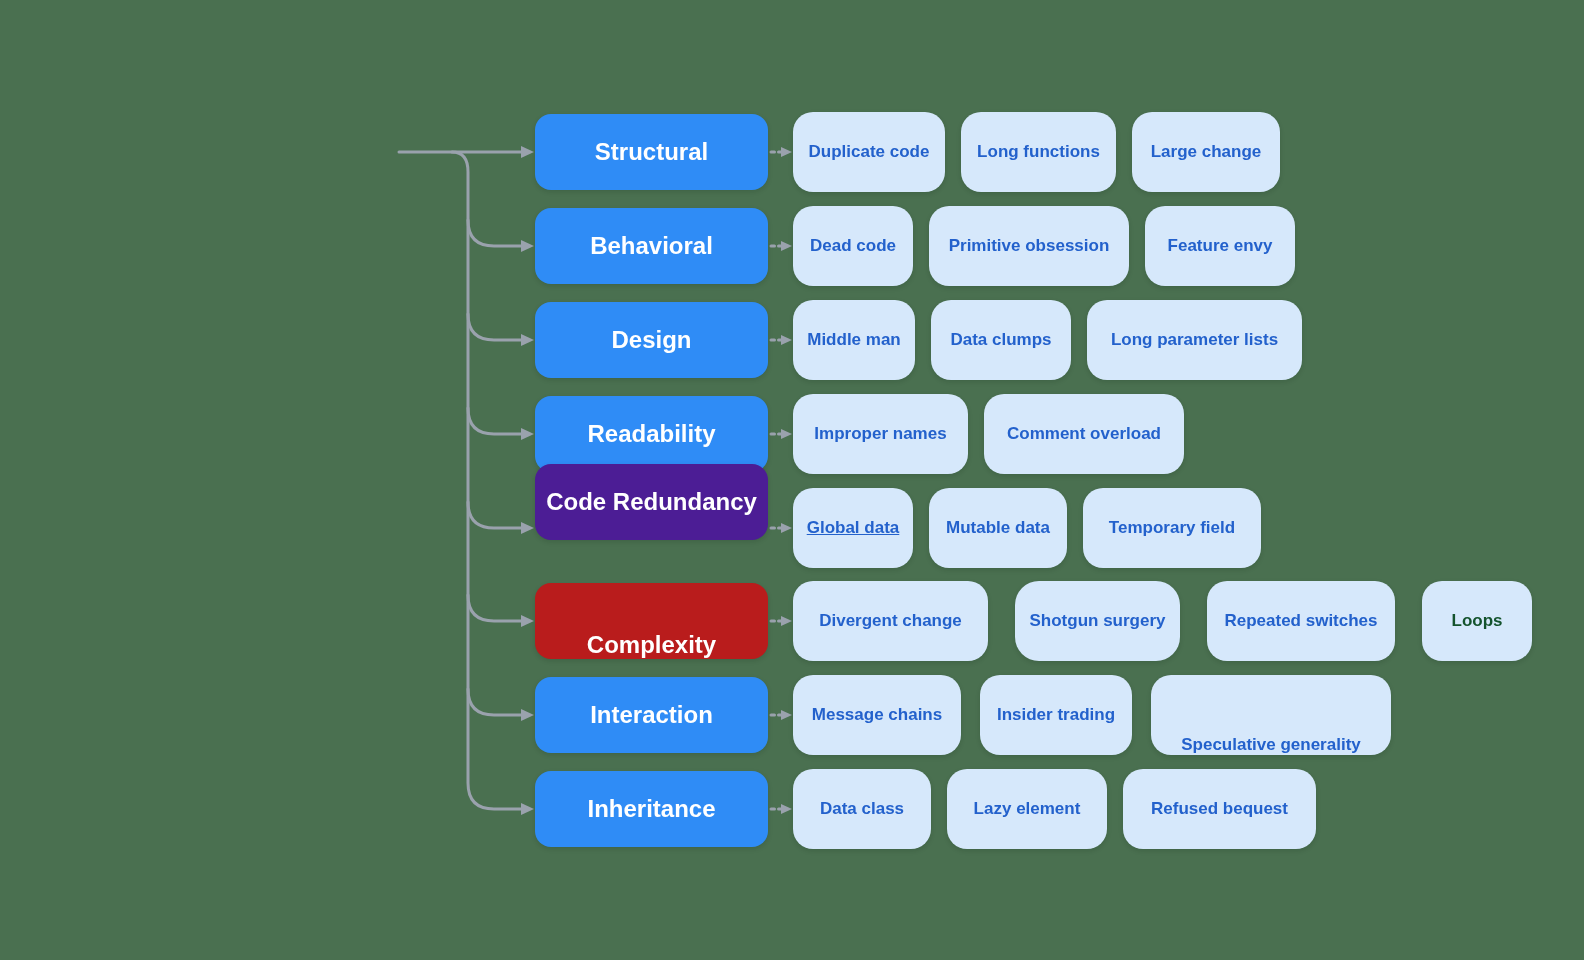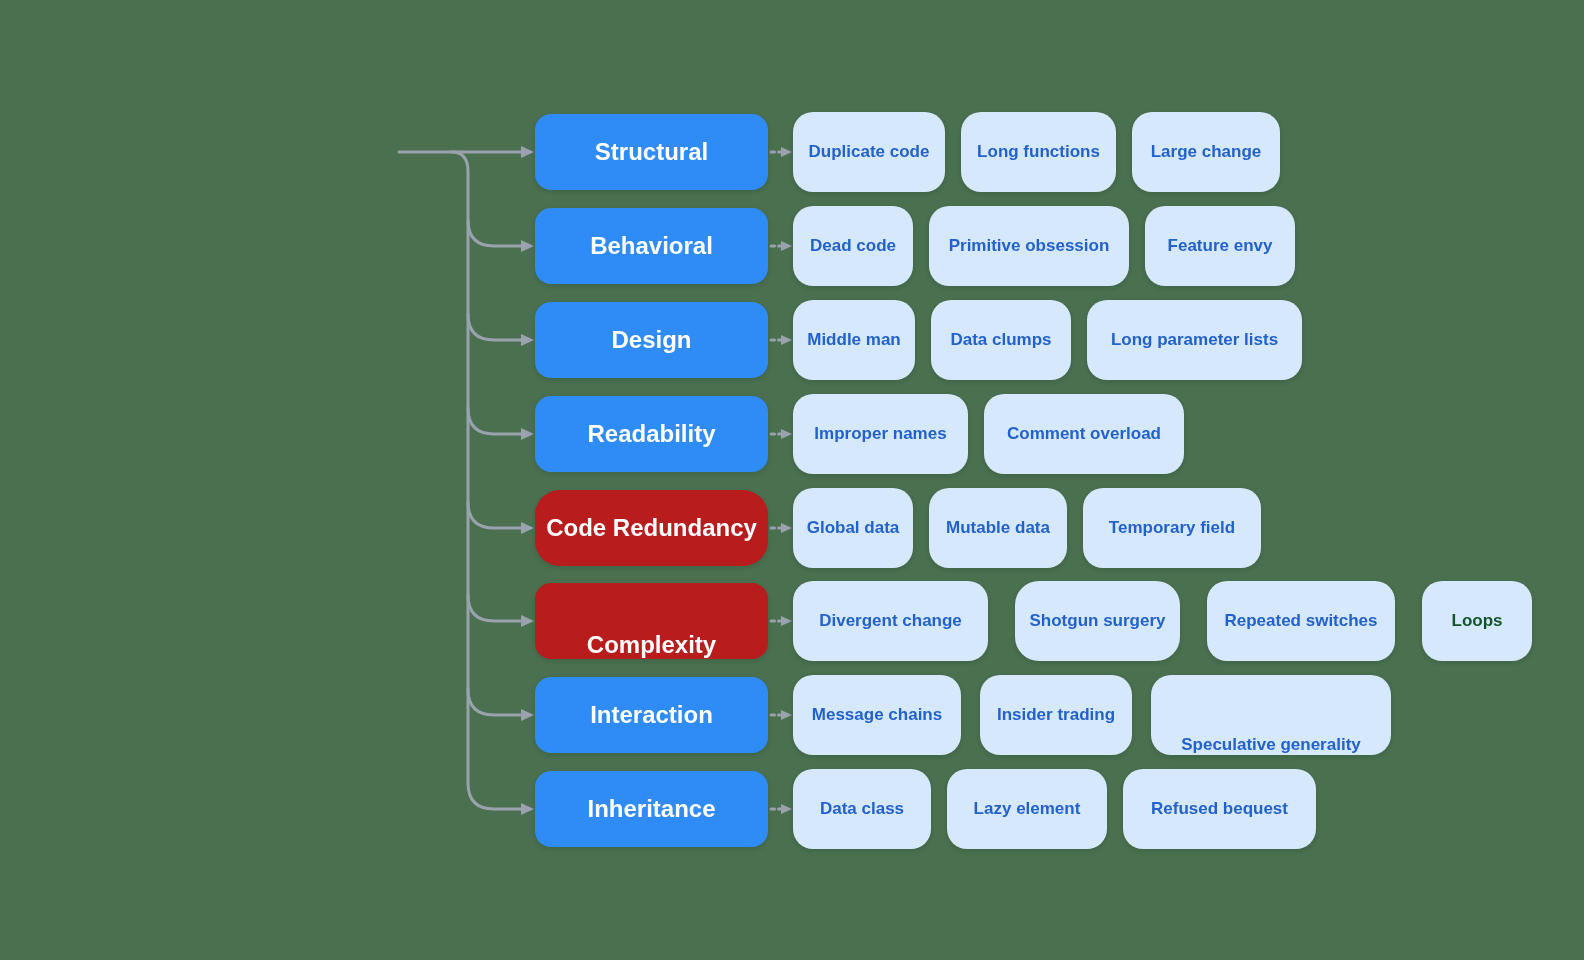--- a/index.html
+++ b/index.html
@@ -117,24 +117,24 @@
       </div>
       <div class="node cat-node" style="top: 396px; background: rgb(47, 140, 246); color: rgb(255, 255, 255);">
         <span>Readability</span>
       </div>
       <div class="node leaf-node" style="left: 793px; top: 394px; width: 175px; background: rgb(214, 232, 251); color: rgb(35, 97, 204);">
         <span>Improper names</span>
       </div>
       <div class="node leaf-node" style="left: 984px; top: 394px; width: 200px; background: rgb(214, 232, 251); color: rgb(35, 97, 204);">
         <span>Comment overload</span>
       </div>
-      <div class="node cat-node" style="top: 490px; background: #b91c1c; color: rgb(255, 255, 255); border-radius: 25px;">
+      <div class="node cat-node" style="top: 464px; background: #4c1d95; color: rgb(255, 255, 255);">
         <span>Code Redundancy</span>
       </div>
-      <div class="node leaf-node" style="left: 793px; top: 488px; width: 120px; background: rgb(214, 232, 251); color: rgb(35, 97, 204);">
+      <div class="node leaf-node" style="left: 793px; top: 488px; width: 120px; background: rgb(214, 232, 251); color: rgb(35, 97, 204); text-decoration: underline;">
         <span>Global data</span>
       </div>
       <div class="node leaf-node" style="left: 929px; top: 488px; width: 138px; background: rgb(214, 232, 251); color: rgb(35, 97, 204);">
         <span>Mutable data</span>
       </div>
       <div class="node leaf-node" style="left: 1083px; top: 488px; width: 178px; background: rgb(214, 232, 251); color: rgb(35, 97, 204);">
         <span>Temporary field</span>
       </div>
       <div class="node cat-node" style="top: 583px; background: #b91c1c; color: rgb(255, 255, 255); align-items: flex-end;">
         <span>Complexity</span>

